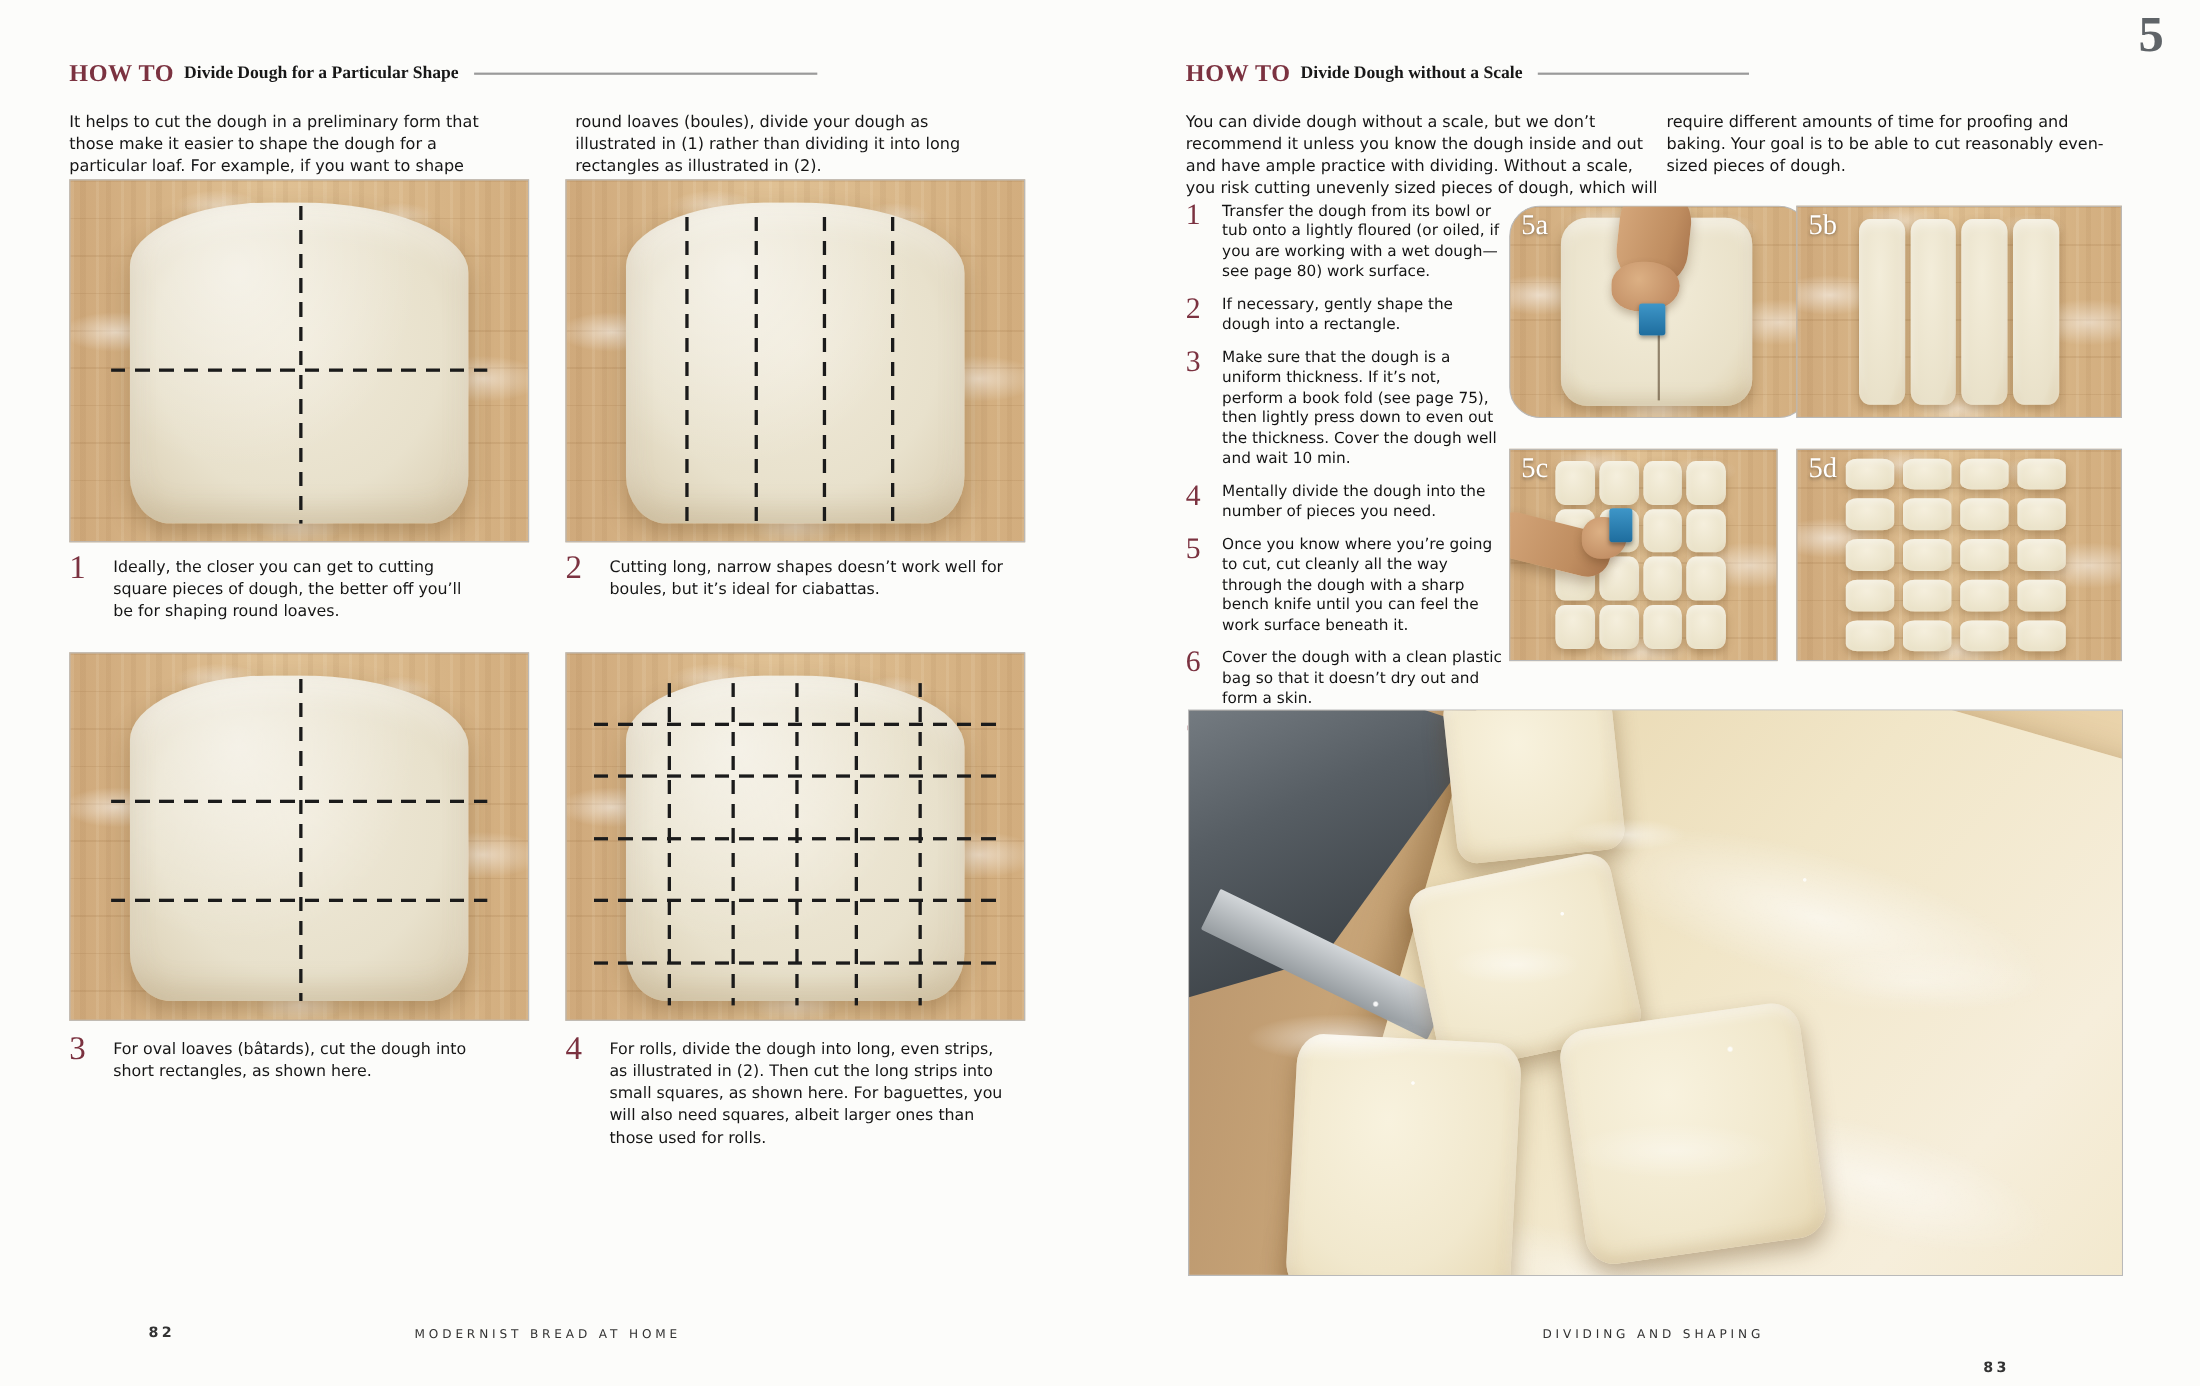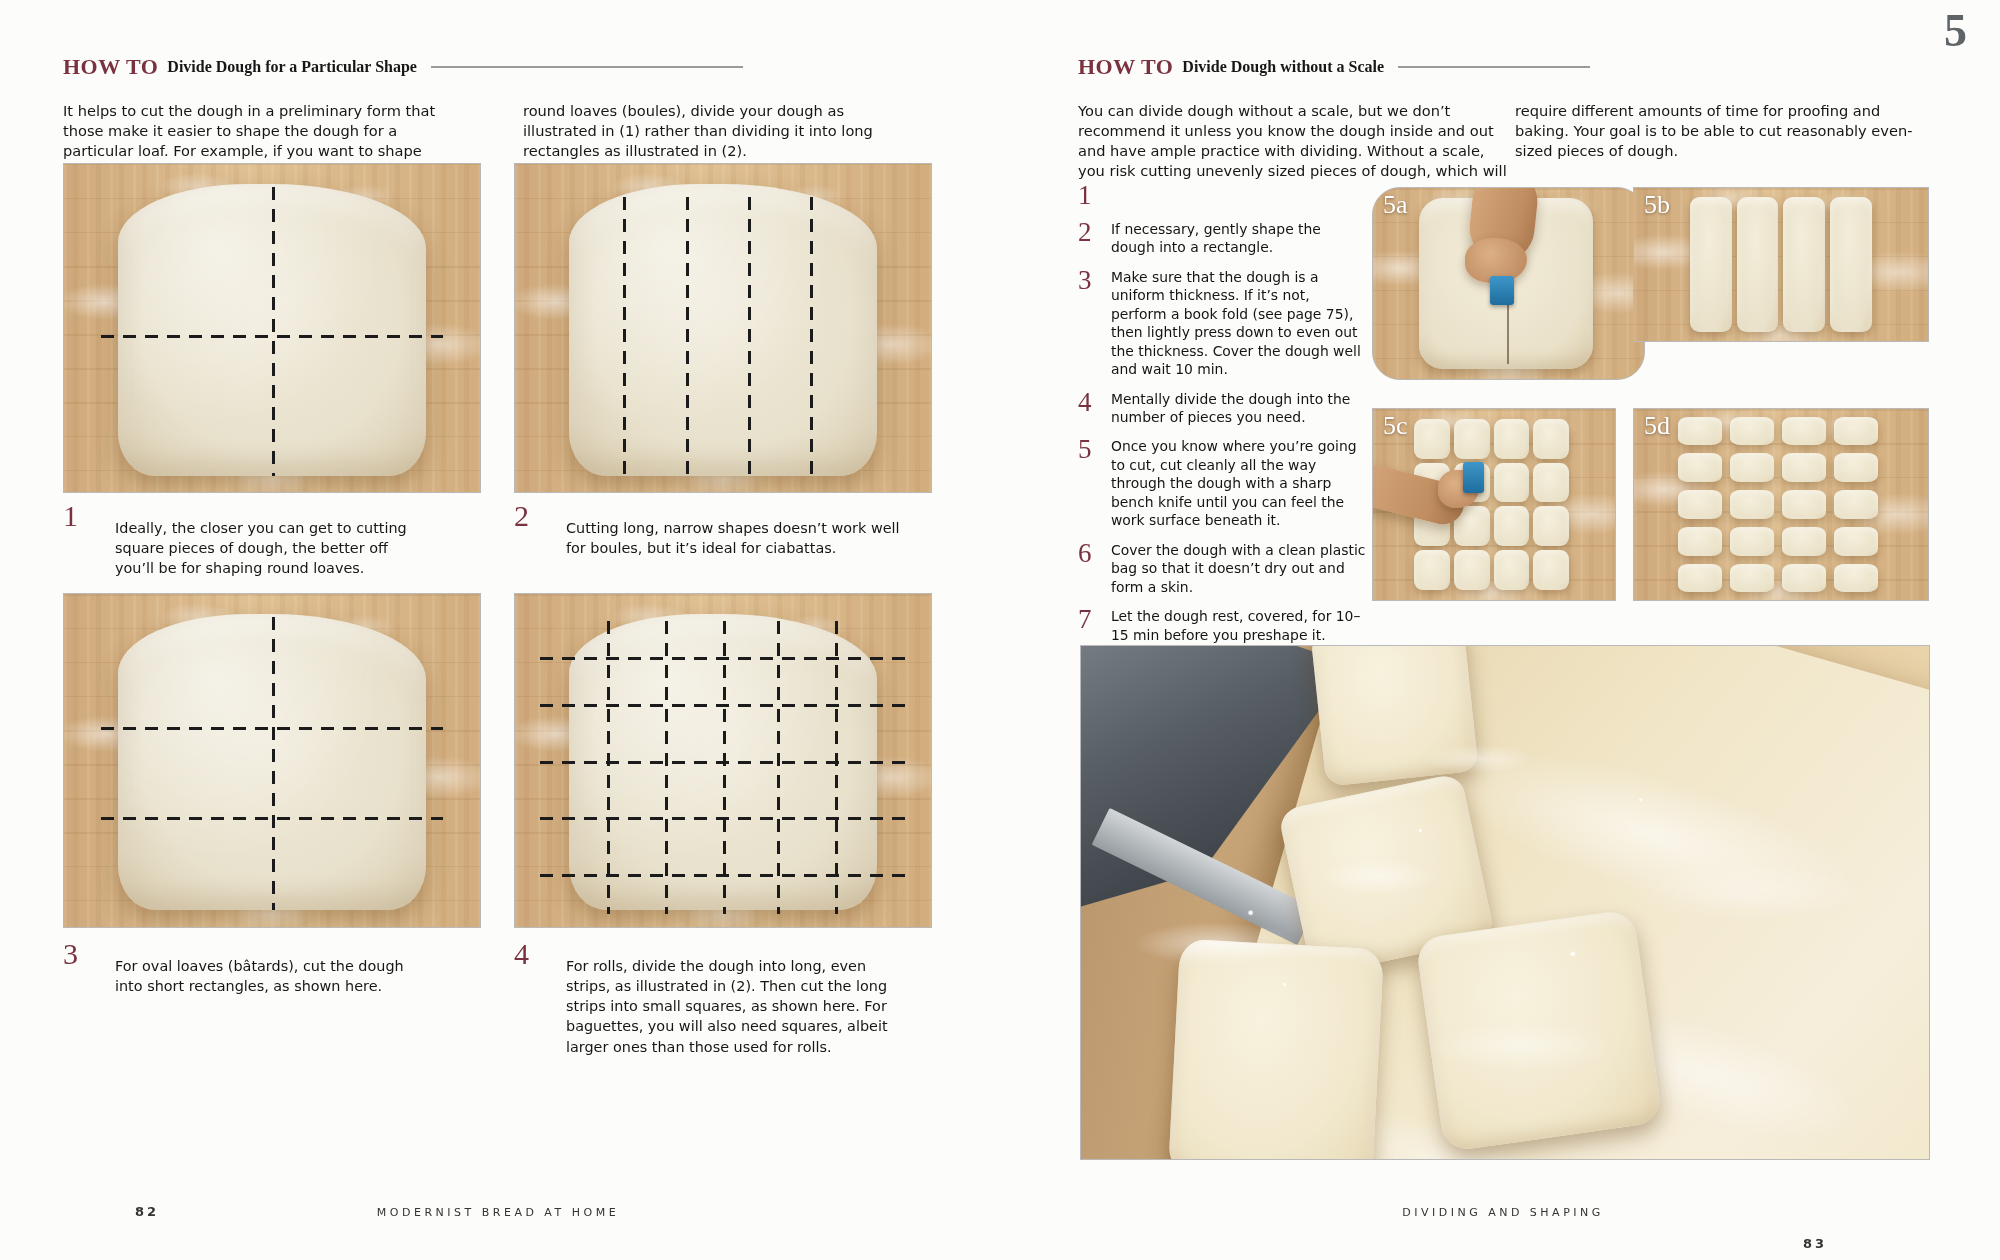--- a/index.html
+++ b/index.html
@@ -7,21 +7,21 @@
 
   
   .howto{position:absolute;display:flex;align-items:center;}
   .kicker{font-family:"Liberation Serif",serif;font-size:22px;font-weight:700;color:#7b3240;letter-spacing:.5px;white-space:nowrap;}
   .howto-title{font-family:"Liberation Serif",serif;font-size:16px;font-weight:700;color:#171717;margin-left:9px;white-space:nowrap;}
   .rule{flex:1;height:2px;background:#9a9a9a;margin-left:14px;}
   .intro{position:absolute;margin:0;font-size:14.6px;line-height:1.38;color:#161616;}
   .caption{position:absolute;display:flex;gap:14px;}
   .cap-num,.step-num{font-family:"Liberation Serif",serif;color:#7b3240;font-size:30px;line-height:.95;font-weight:400;flex:none;}
   .cap-num{width:22px;}
-  .cap-text{margin:16px;font-size:14.4px;line-height:1.4;color:#161616;}
+  .cap-text{margin:4px;font-size:14.4px;line-height:1.4;color:#161616;}
   .steps{position:absolute;left:1078px;top:183px;width:290px;}
   .step{display:flex;gap:11px;margin-bottom:11px;}
   .step-num{width:22px;font-size:27px;}
   .step-text{margin:0;font-size:13.9px;line-height:1.33;color:#141414;}
   .chapter-num{position:absolute;left:1944px;top:4px;font-family:"Liberation Serif",serif;font-size:46px;font-weight:700;color:#5f6468;}
   .foot{position:absolute;top:1206px;font-size:11px;letter-spacing:3.5px;color:#333;}
   .foot-num{position:absolute;top:1204px;font-size:13px;font-weight:700;letter-spacing:3px;color:#333;}
 
   
   .photo{position:absolute;border:1px solid #b9b9b9;overflow:hidden;box-sizing:border-box;}
@@ -174,20 +174,21 @@
     <span class="howto-title">Divide Dough without a Scale</span>
     <span class="rule"></span>
   </div>
 
   <p class="intro" style="left:1078px;top:101px;width:432px;">You can divide dough without a scale, but we don’t recommend it unless you know the dough inside and out and have ample practice with dividing. Without a scale, you risk cutting unevenly sized pieces of dough, which will</p>
   <p class="intro" style="left:1515px;top:101px;width:404px;">require different amounts of time for proofing and baking. Your goal is to be able to cut reasonably even-sized pieces of dough.</p>
 
   <div class="steps">
     <div class="step">
       <span class="step-num">1</span>
+      <p class="step-text">Transfer the dough from its bowl or tub onto a lightly floured (or oiled, if you are working with a wet dough—see page 80) work surface.</p>
     </div>
     <div class="step">
       <span class="step-num">2</span>
       <p class="step-text">If necessary, gently shape the dough into a rectangle.</p>
     </div>
     <div class="step">
       <span class="step-num">3</span>
       <p class="step-text">Make sure that the dough is a uniform thickness. If it’s not, perform a book fold (see page 75), then lightly press down to even out the thickness. Cover the dough well and wait 10 min.</p>
     </div>
     <div class="step">
@@ -211,21 +212,21 @@
   <div class="photo wood" style="left:1372px;top:187px;width:273px;height:193px;border-radius:28px;">
     <div class="flour"></div>
     <div class="sq-dough"></div>
     <div class="cutline" style="left:49.5%;top:58%;width:2px;height:34%;"></div>
     <div class="arm" style="left:36%;top:-10%;width:24%;height:48%;transform:rotate(6deg);"></div>
     <div class="fist" style="left:34%;top:26%;width:23%;height:24%;"></div>
     <div class="bhandle" style="left:43%;top:46%;width:9%;height:15%;"></div>
     <div class="plabel">5a</div>
   </div>
 
-  <div class="photo wood" style="left:1633px;top:187px;width:296px;height:155px;">
+  <div class="photo wood" style="left:1633px;top:187px;width:296px;height:193px;">
     <div class="flour"></div>
     <div class="strips">
       <div class="strip"></div>
       <div class="strip"></div>
       <div class="strip"></div>
       <div class="strip"></div>
     </div>
     <div class="plabel">5b</div>
   </div>
 

